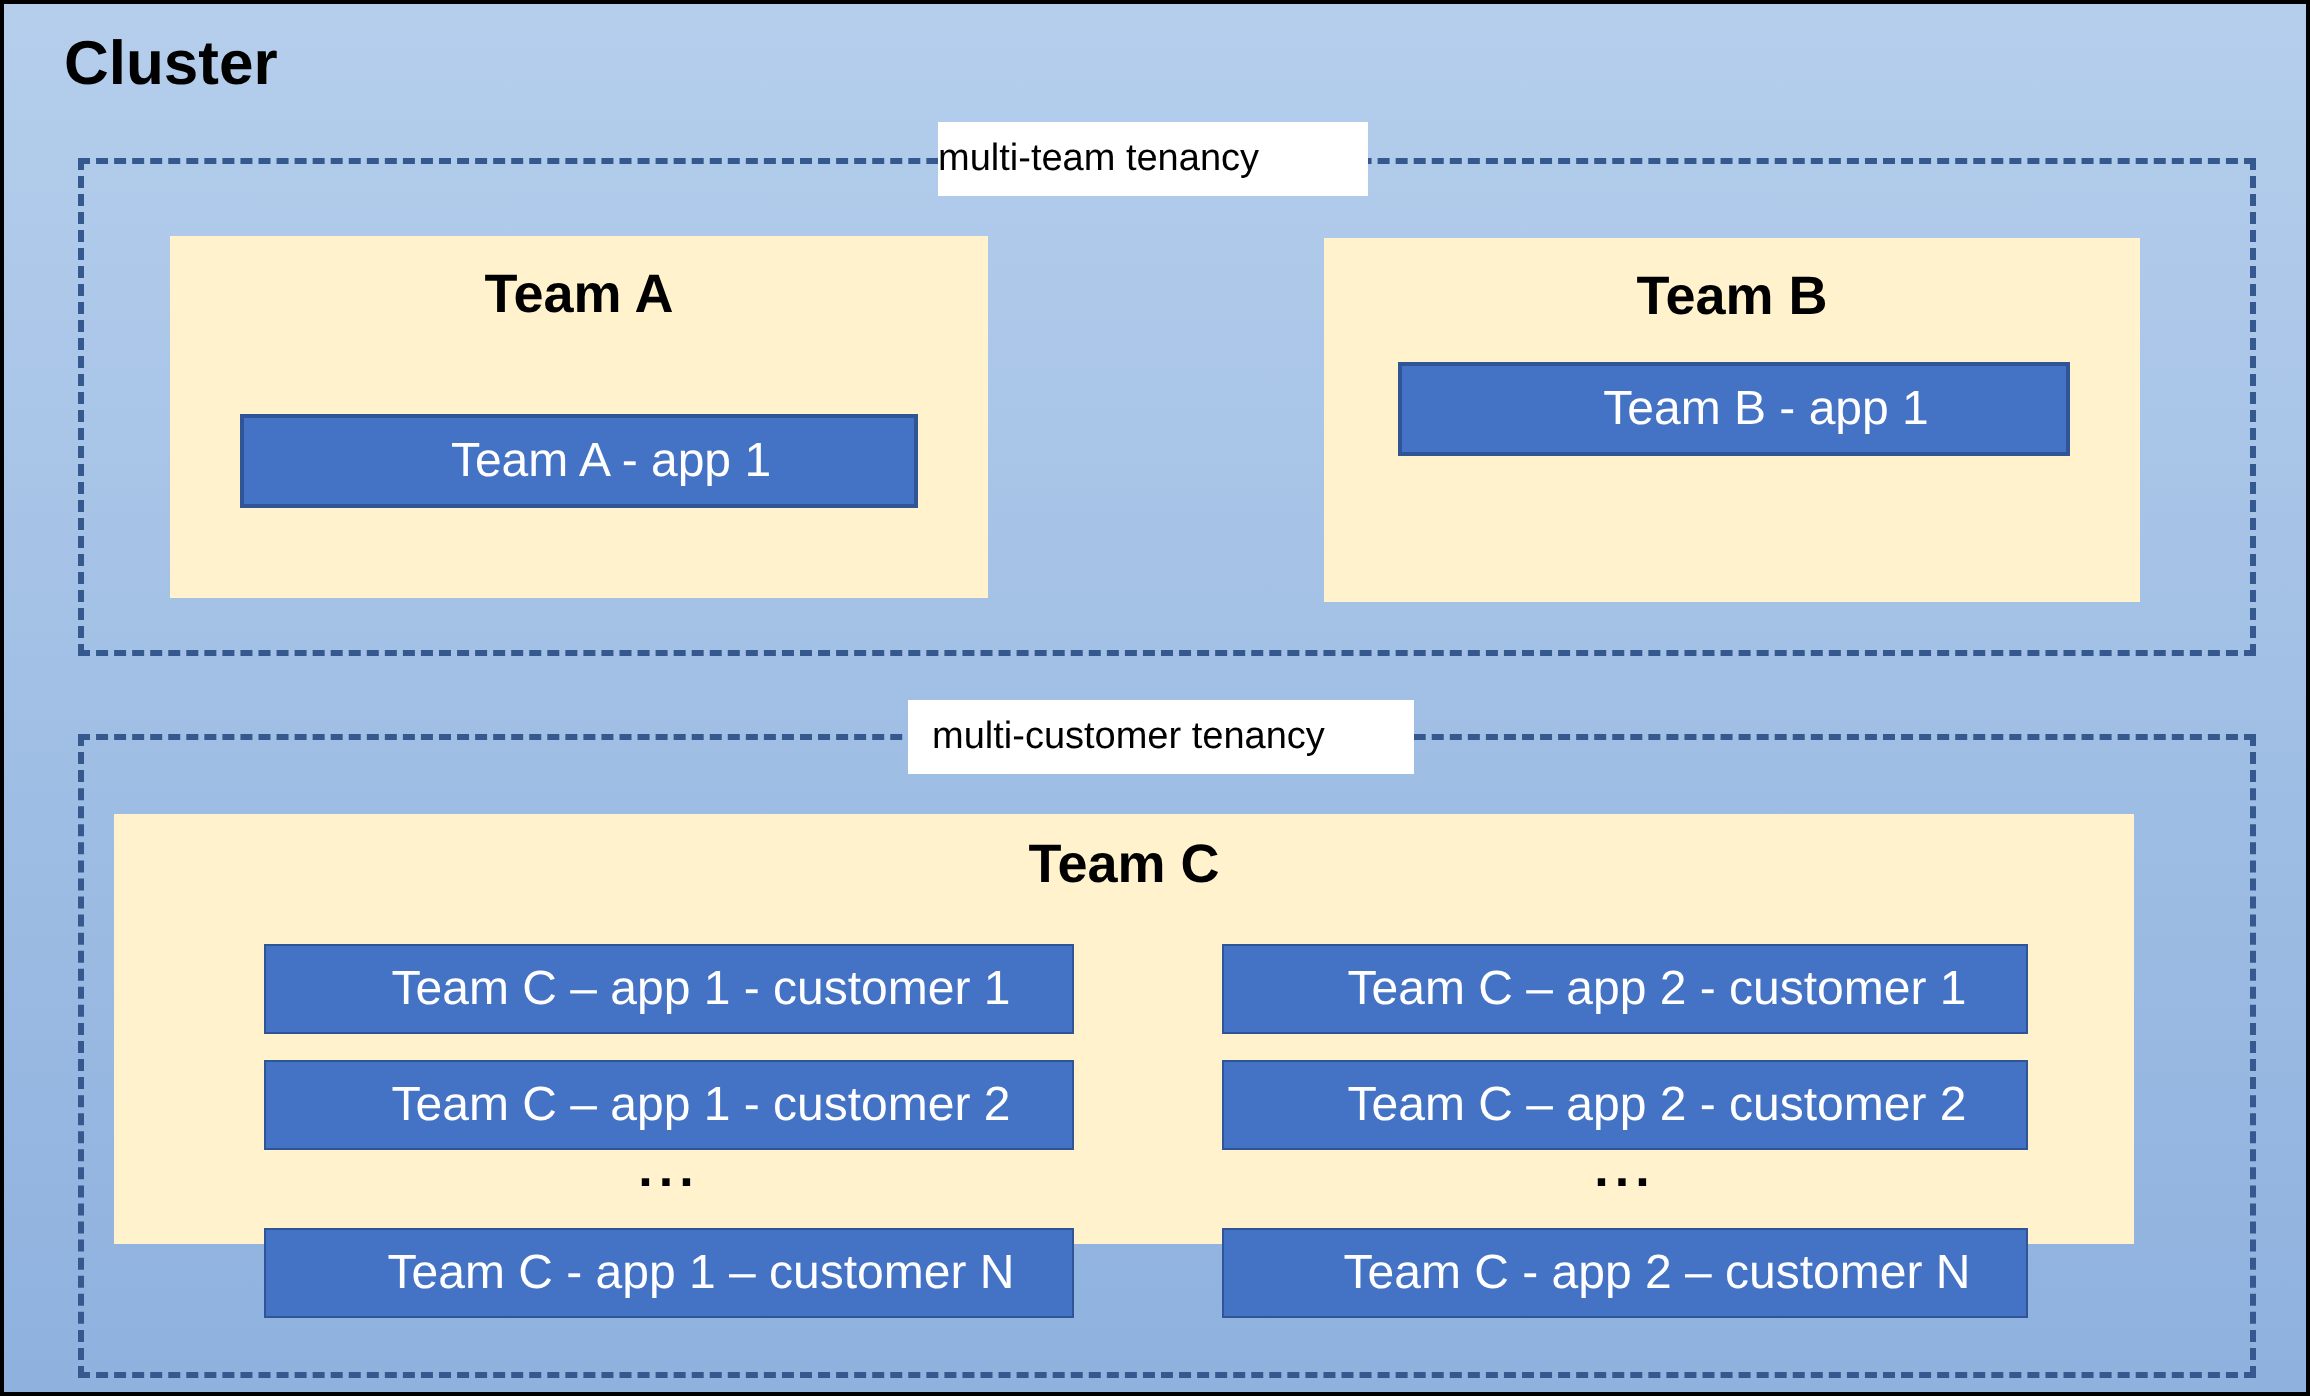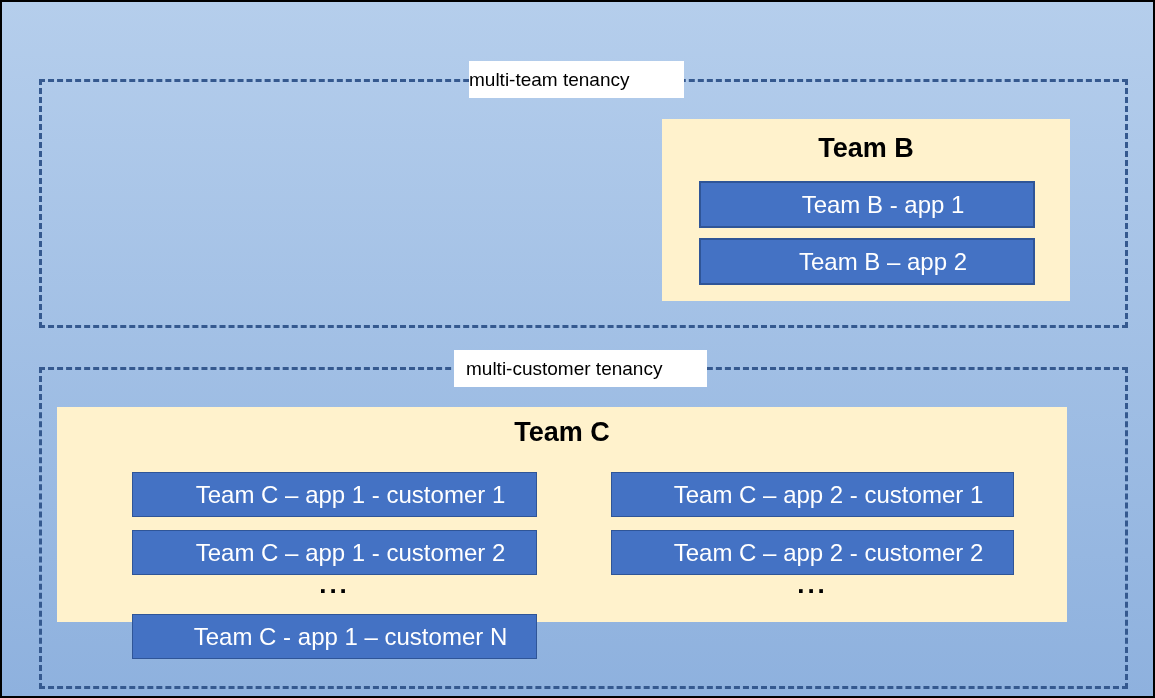--- a/index.html
+++ b/index.html
@@ -121,46 +121,51 @@
     font-weight: 700;
     letter-spacing: 3px;
     color: var(--title-color);
   }
 </style>
 </head>
 <body>
 
 <div class="canvas">
 
+  <div class="cluster-title">Cluster</div>
 
   <div class="tenancy-box multi-team">
     <div class="tenancy-label">multi-team tenancy</div>
 
+    <div class="team-box team-a">
+      <div class="team-title">Team A</div>
+      <div class="app-box">Team A - app 1</div>
+    </div>
 
     <div class="team-box team-b">
       <div class="team-title">Team B</div>
       <div class="app-box app-1">Team B - app 1</div>
-      <div class="app-box app-2">Team B – app 2</div>
     </div>
   </div>
 
   <div class="tenancy-box multi-customer">
     <div class="tenancy-label">multi-customer tenancy</div>
 
     <div class="team-box team-c">
       <div class="team-title">Team C</div>
 
       <div class="column col-1">
         <div class="app-box row-1">Team C – app 1 - customer 1</div>
         <div class="app-box row-2">Team C – app 1 - customer 2</div>
         <div class="ellipsis">...</div>
         <div class="app-box row-n">Team C - app 1 – customer N</div>
       </div>
 
       <div class="column col-2">
         <div class="app-box row-1">Team C – app 2 - customer 1</div>
         <div class="app-box row-2">Team C – app 2 - customer 2</div>
         <div class="ellipsis">...</div>
+        <div class="app-box row-n">Team C - app 2 – customer N</div>
       </div>
     </div>
   </div>
 
 </div>
 
 </body></html>

